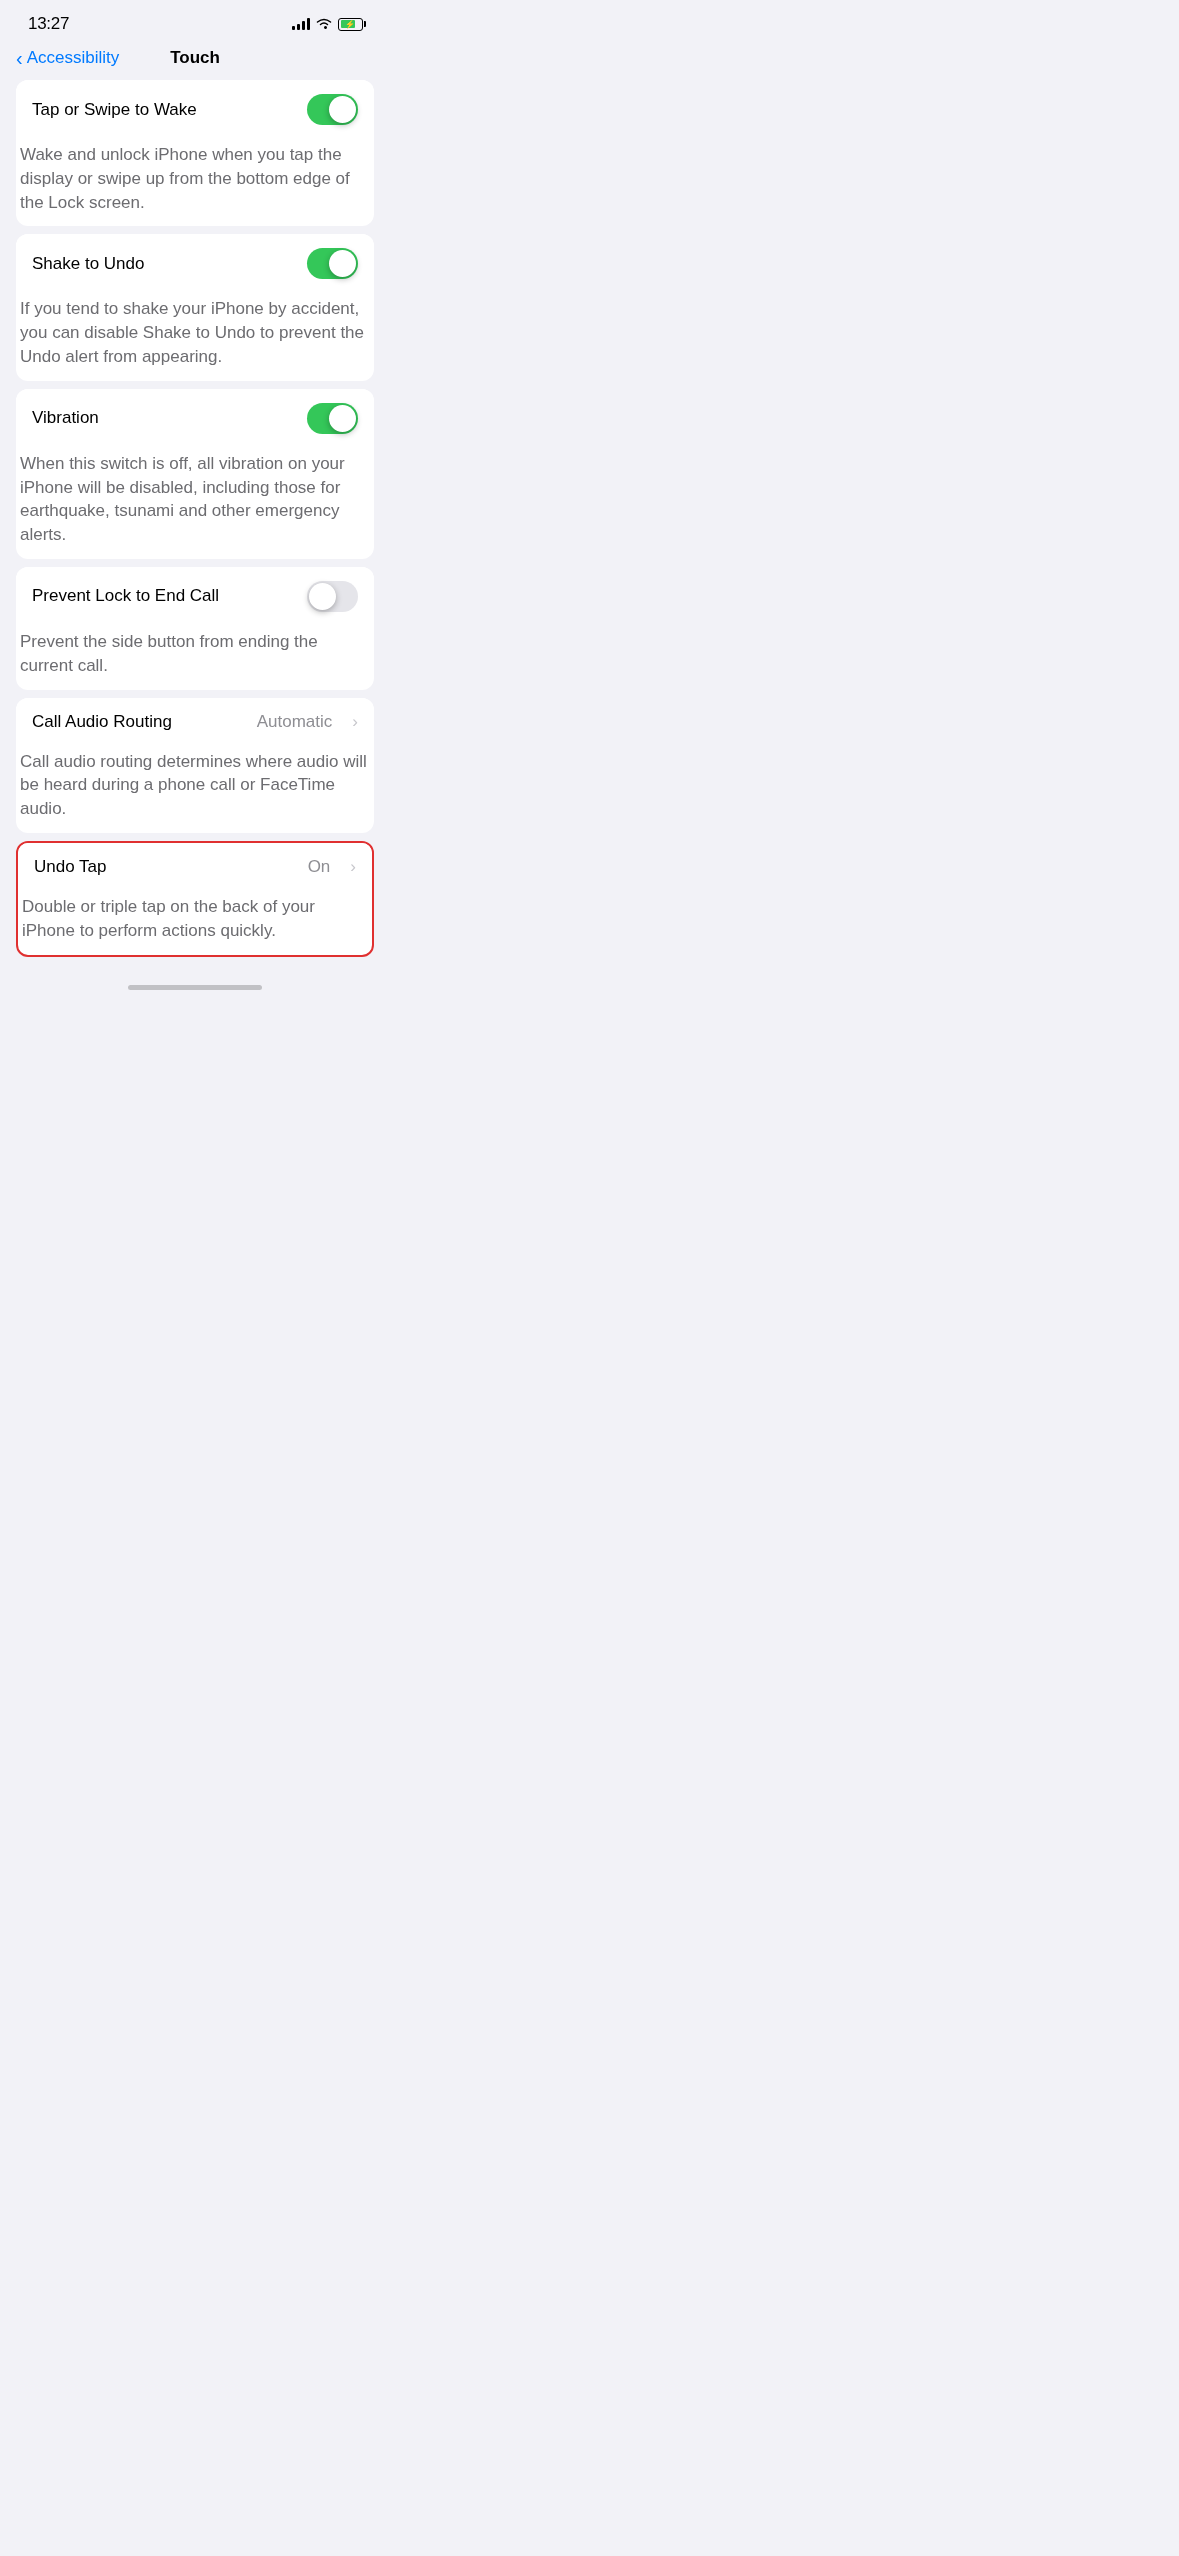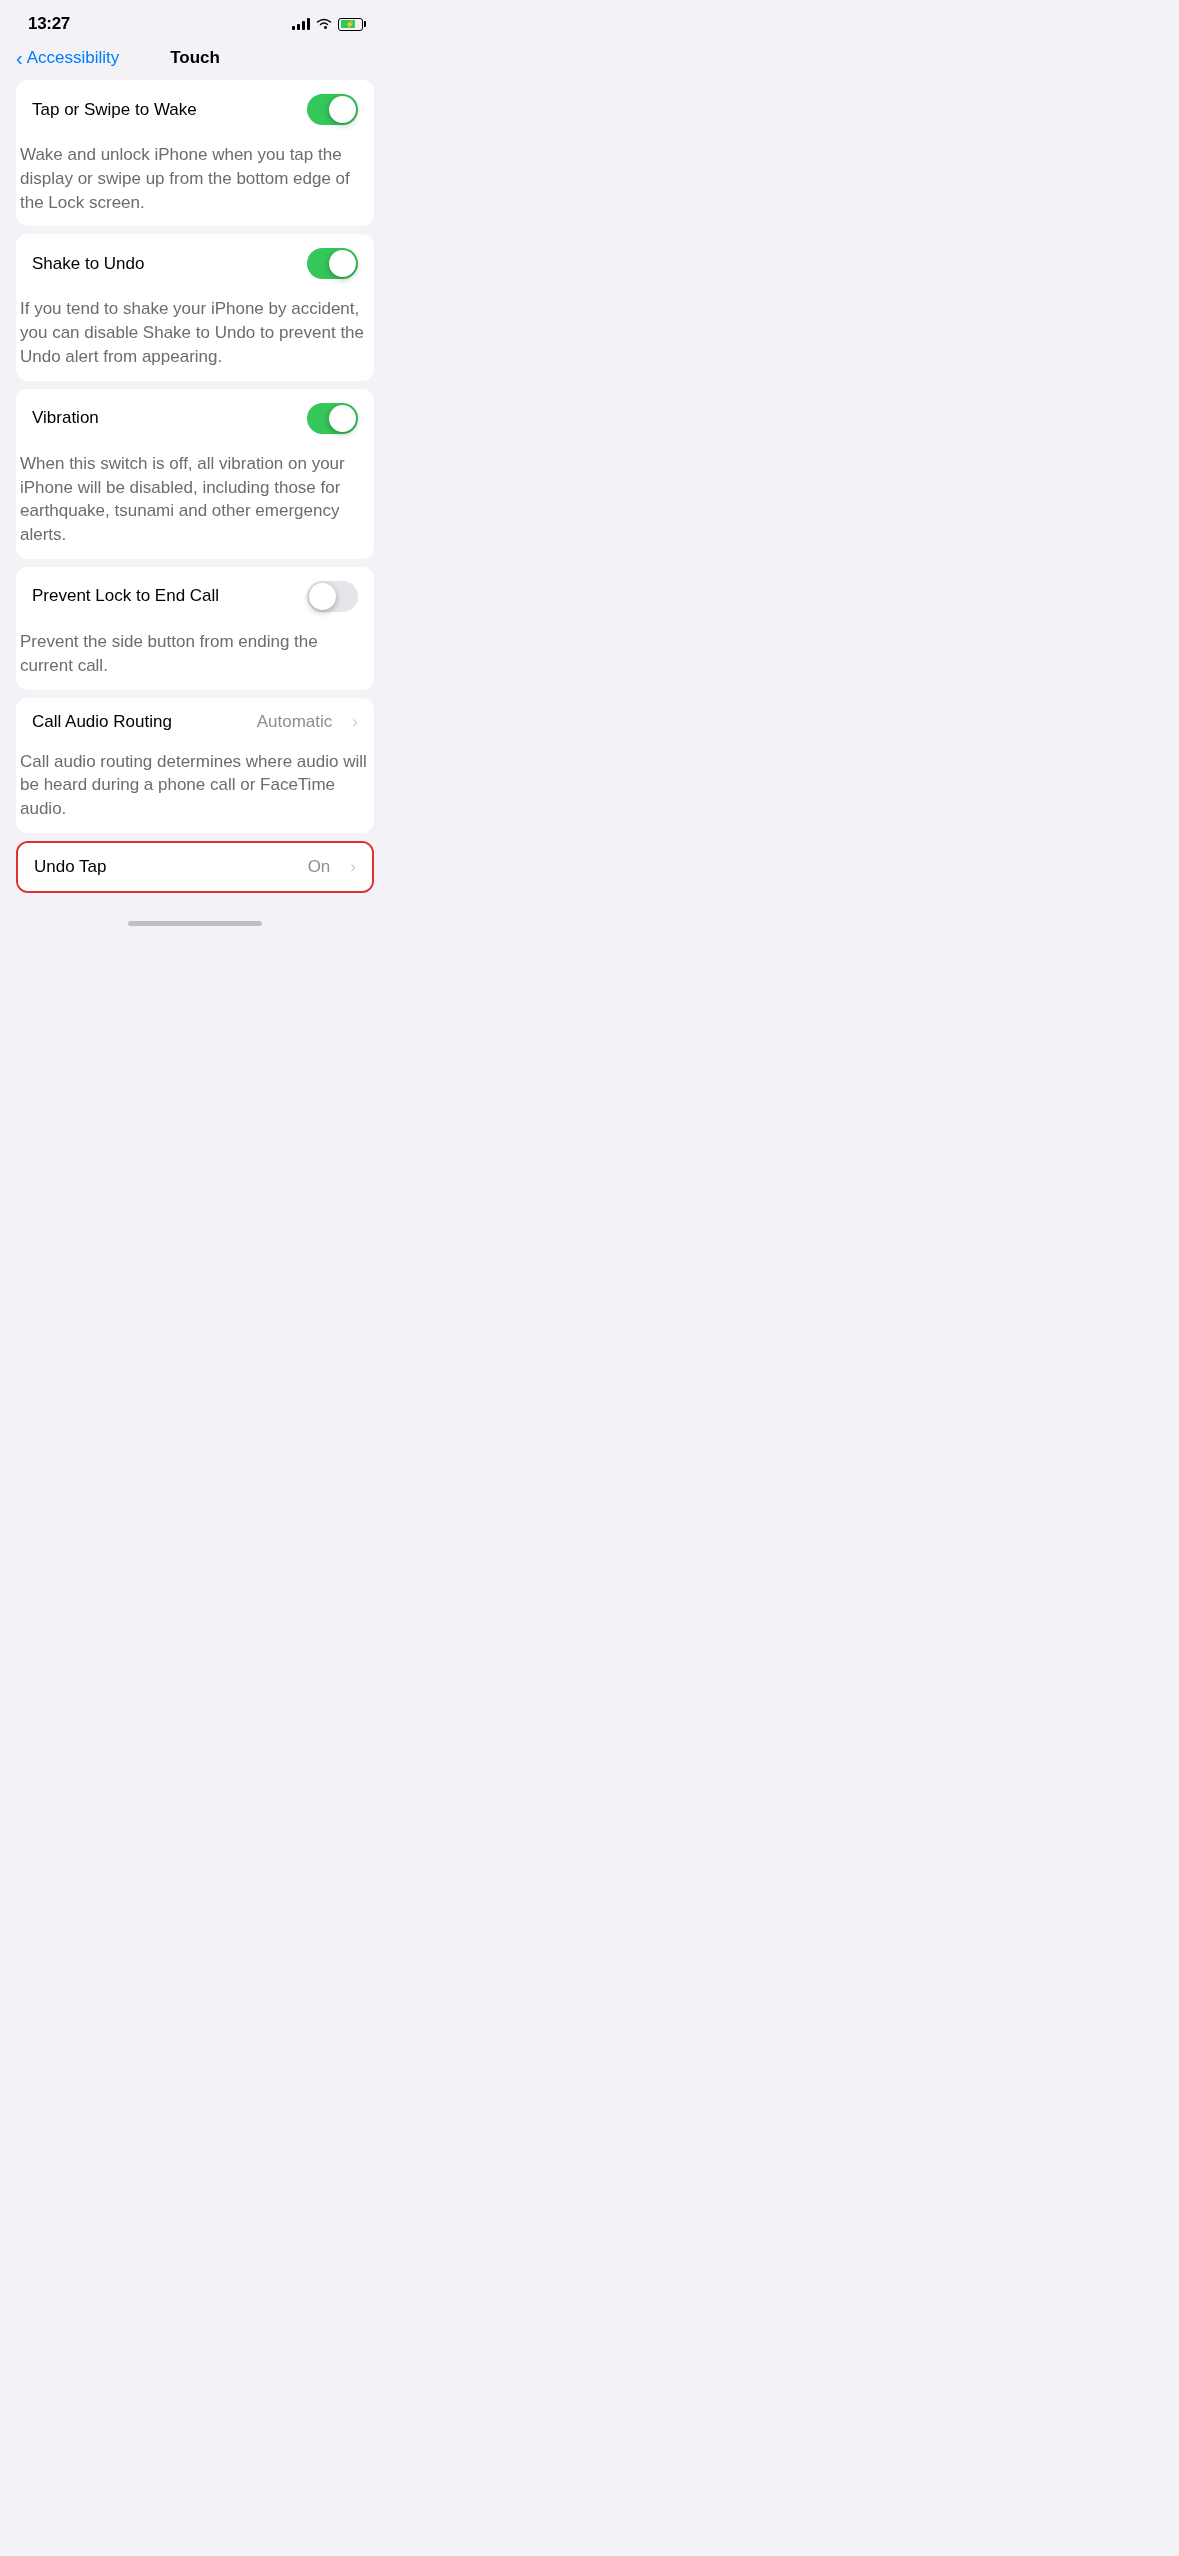--- a/index.html
+++ b/index.html
@@ -17,21 +17,21 @@
     .status-bar {
       display: flex;
       justify-content: space-between;
       align-items: center;
       padding: 14px 24px 8px 28px;
       background: #f2f2f7;
     }
 
     .status-time {
       font-size: 17px;
-      font-weight: 700;
+      font-weight: 400;
       color: #000;
       letter-spacing: -0.3px;
     }
 
     .status-icons {
       display: flex;
       align-items: center;
       gap: 6px;
     }
 
@@ -332,19 +332,20 @@
         <p class="setting-description">Call audio routing determines where audio will be heard during a phone call or FaceTime audio.</p>
       </div>
       <div class="setting-card highlighted">
         <div class="setting-row">
           <span class="setting-label">Undo Tap</span>
           <div class="nav-value">
             <span>On</span>
             <span class="nav-chevron">›</span>
           </div>
         </div>
+        <p class="setting-description">Double or triple tap on the back of your iPhone to perform actions quickly.</p>
       </div>
     </div>
 </div>
 
 <div class="home-indicator">
   <div class="home-bar"></div>
 </div>
 
 </body></html>

